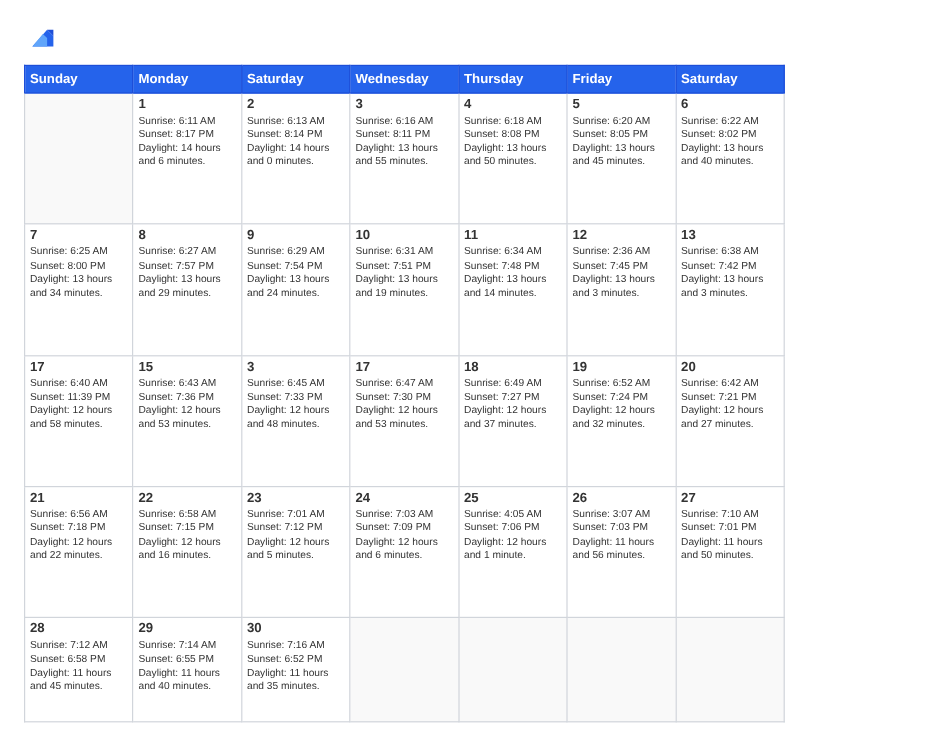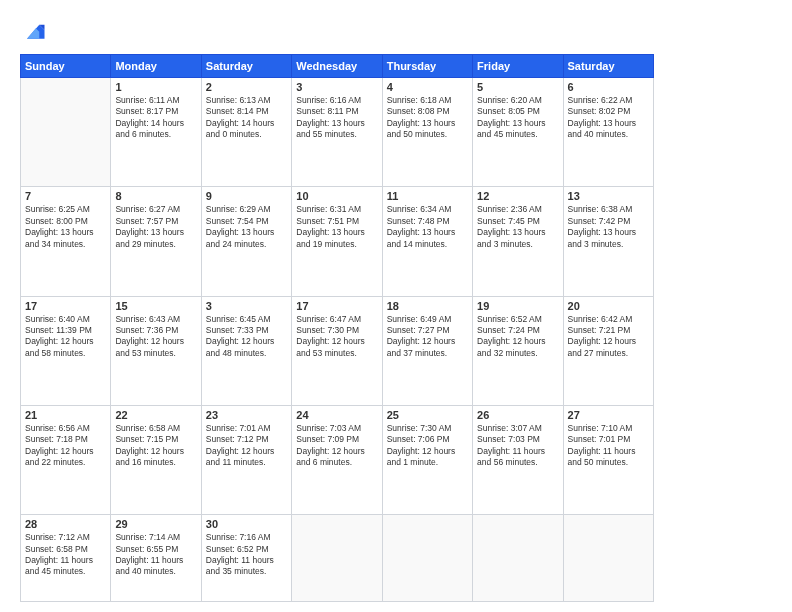--- a/index.html
+++ b/index.html
@@ -294,32 +294,32 @@
             <span class="cell-line">Sunrise: 6:58 AM</span>
             <span class="cell-line">Sunset: 7:15 PM</span>
             <span class="cell-line">Daylight: 12 hours</span>
             <span class="cell-line">and 16 minutes.</span>
           </td>
           <td>
             <span class="day-num">23</span>
             <span class="cell-line">Sunrise: 7:01 AM</span>
             <span class="cell-line">Sunset: 7:12 PM</span>
             <span class="cell-line">Daylight: 12 hours</span>
-            <span class="cell-line">and 11 minutes.</span>
+            <span class="cell-line">and 5 minutes.</span>
           </td>
           <td>
             <span class="day-num">24</span>
             <span class="cell-line">Sunrise: 7:03 AM</span>
             <span class="cell-line">Sunset: 7:09 PM</span>
             <span class="cell-line">Daylight: 12 hours</span>
             <span class="cell-line">and 6 minutes.</span>
           </td>
           <td>
             <span class="day-num">25</span>
-            <span class="cell-line">Sunrise: 7:30 AM</span>
+            <span class="cell-line">Sunrise: 4:05 AM</span>
             <span class="cell-line">Sunset: 7:06 PM</span>
             <span class="cell-line">Daylight: 12 hours</span>
             <span class="cell-line">and 1 minute.</span>
           </td>
           <td>
             <span class="day-num">26</span>
             <span class="cell-line">Sunrise: 3:07 AM</span>
             <span class="cell-line">Sunset: 7:03 PM</span>
             <span class="cell-line">Daylight: 11 hours</span>
             <span class="cell-line">and 56 minutes.</span>

